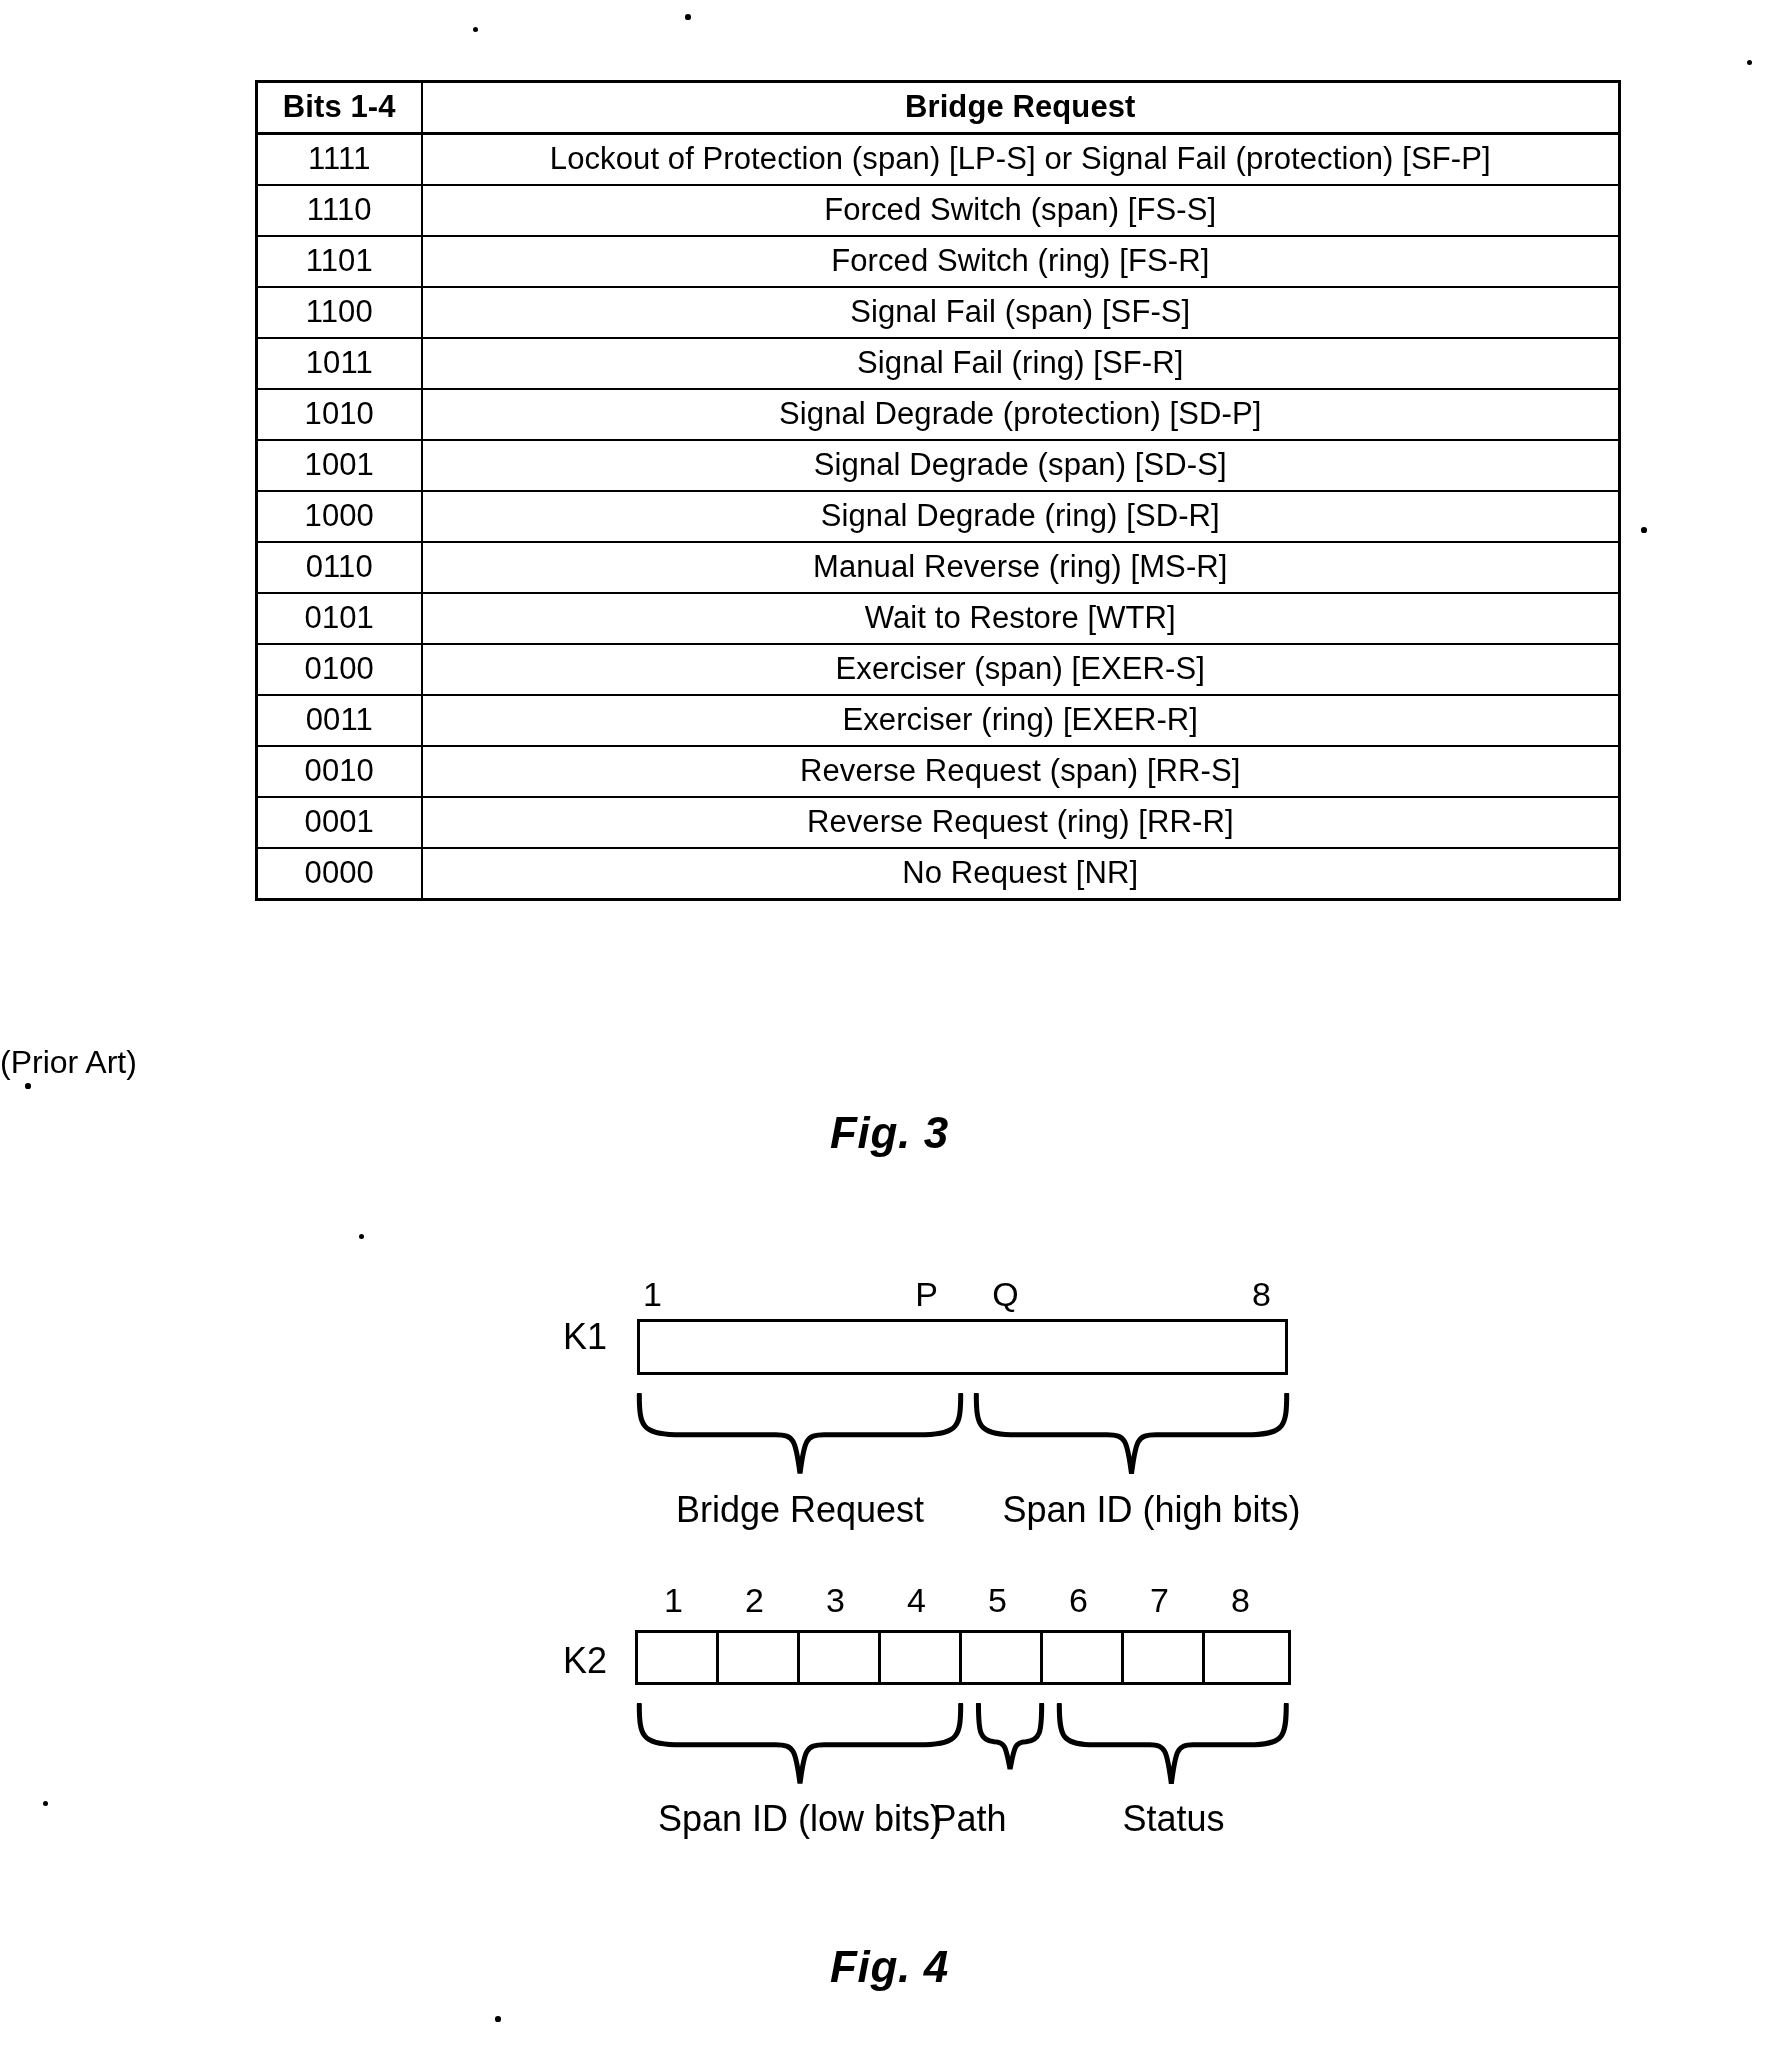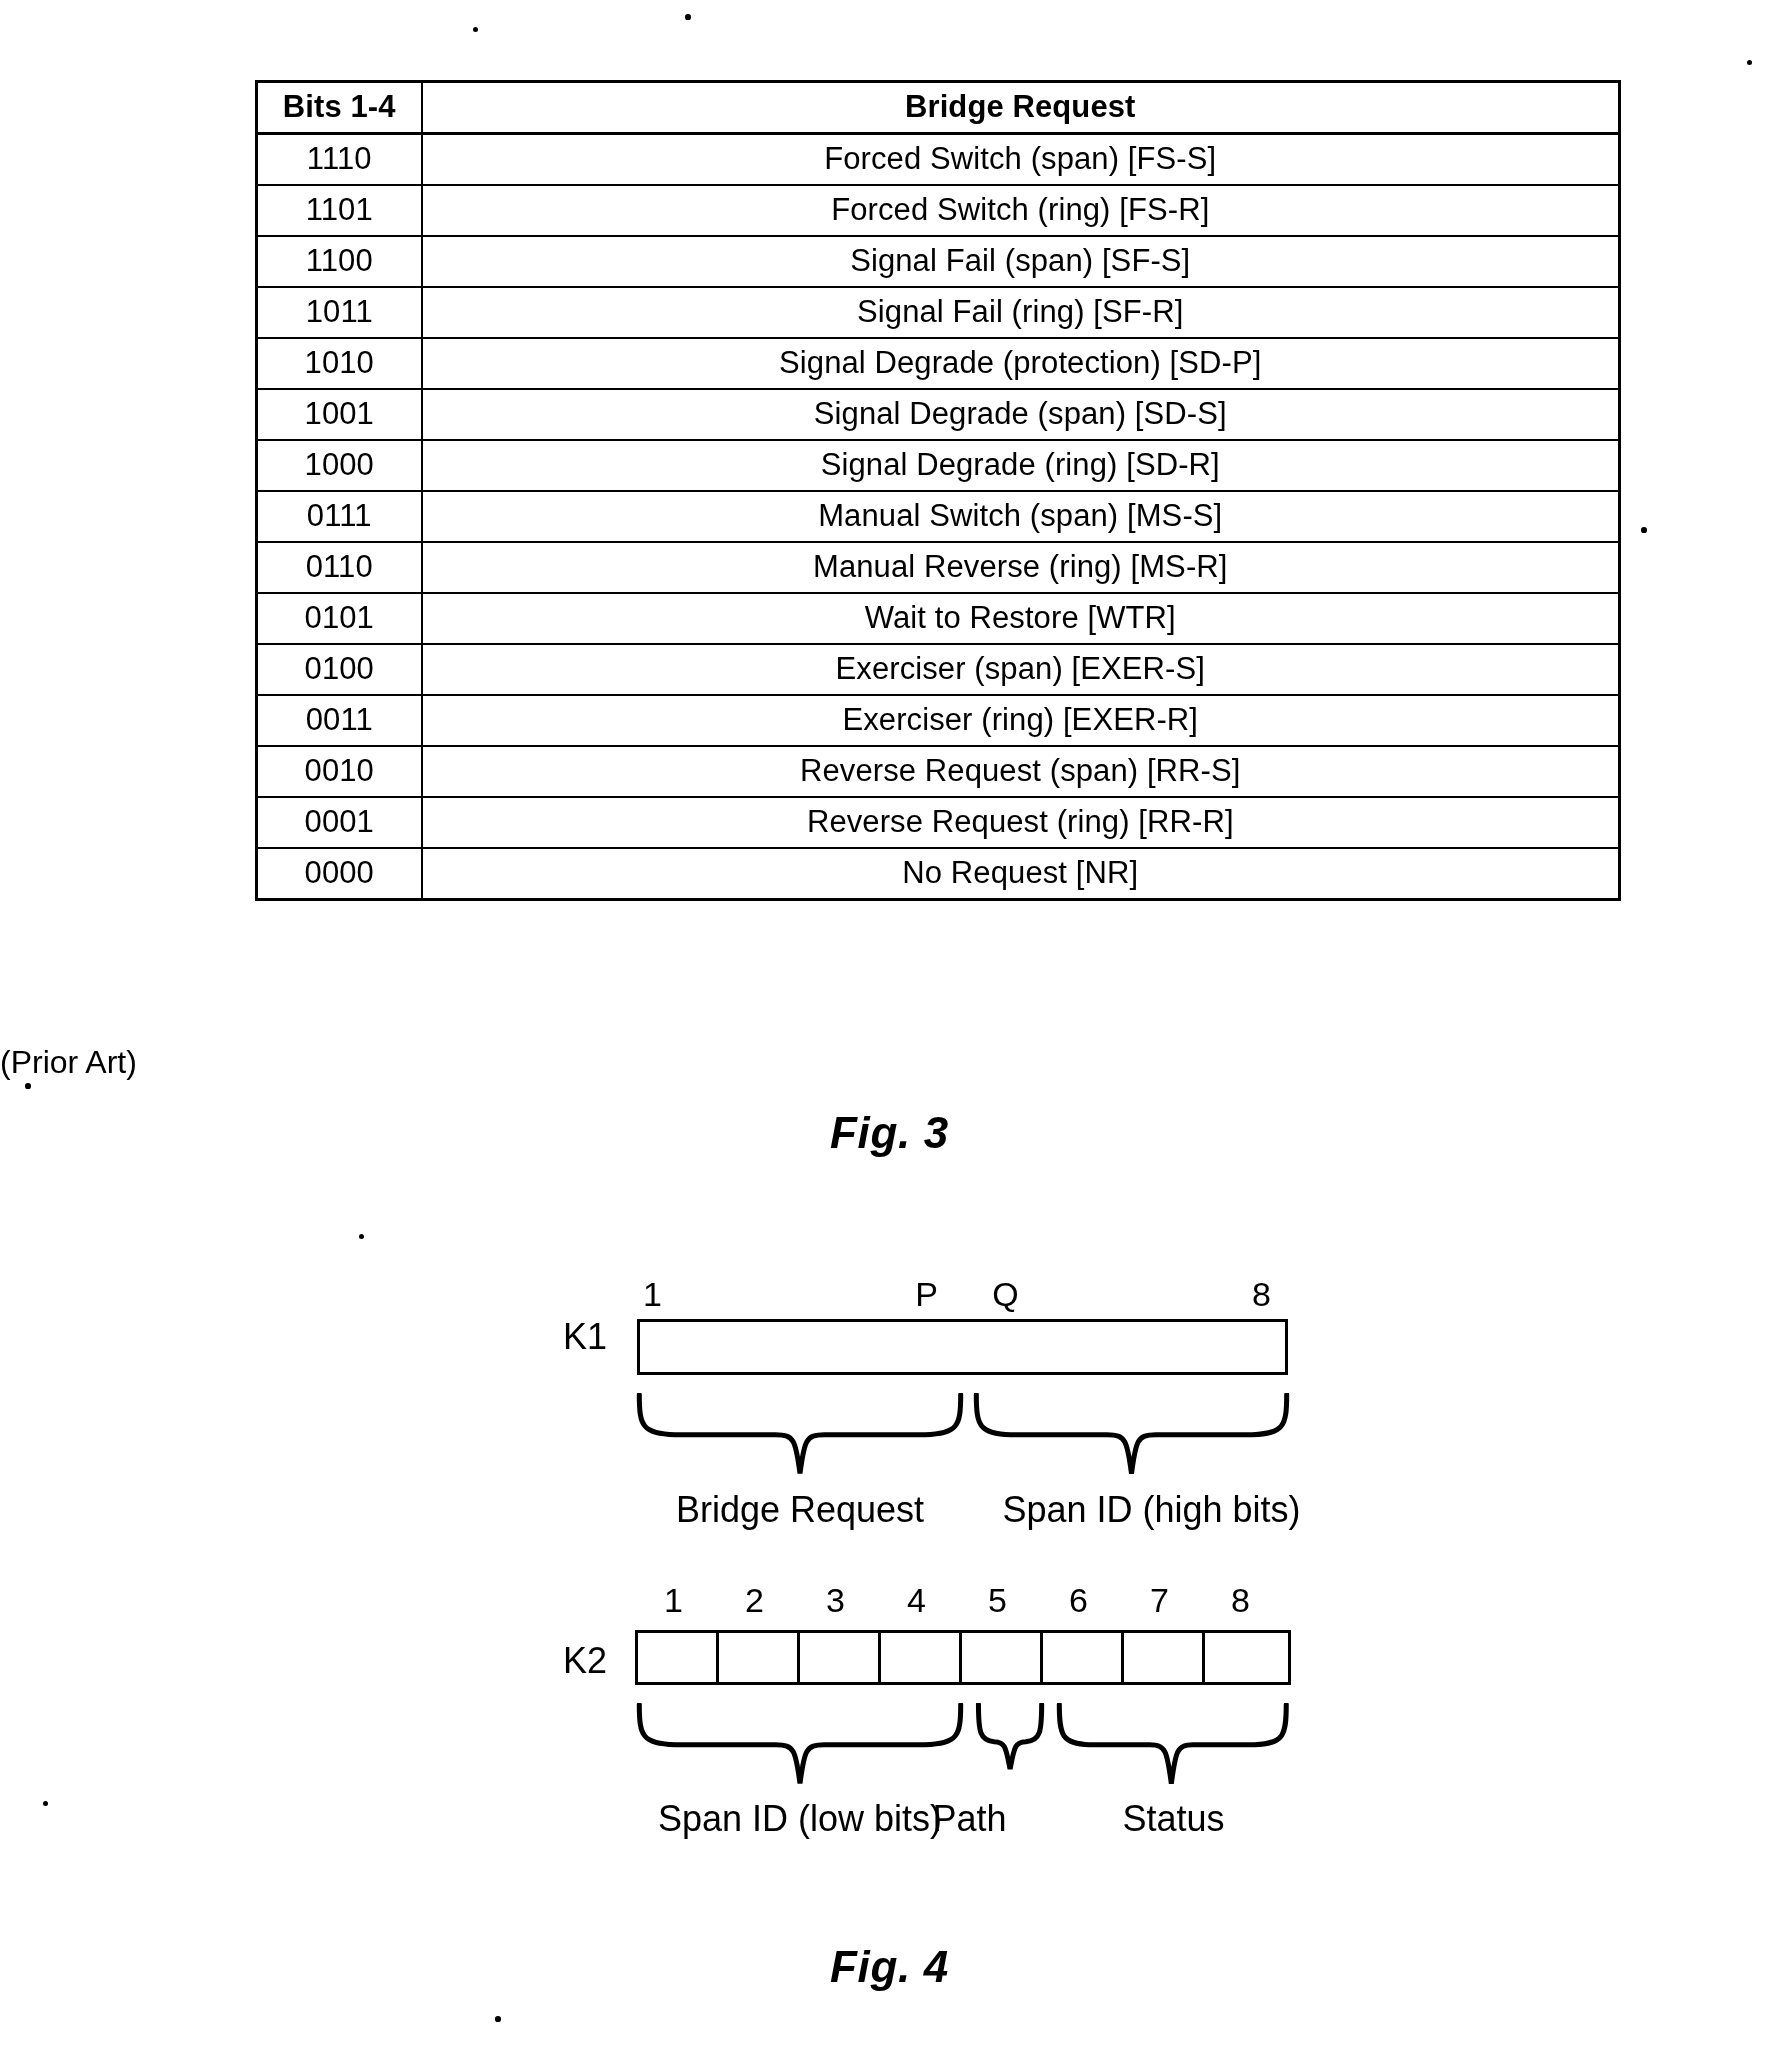--- a/index.html
+++ b/index.html
@@ -129,20 +129,24 @@
       <col class="col-req">
   </colgroup>
   <thead>
     <tr class="header-row">
       <th>Bits 1-4</th>
       <th>Bridge Request</th>
     </tr>
   </thead>
   <tbody id="fig3-body">
       <tr>
+        <td>1111</td>
+        <td>Lockout of Protection (span) [LP-S] or Signal Fail (protection) [SF-P]</td>
+      </tr>
+      <tr>
         <td>1110</td>
         <td>Forced Switch (span) [FS-S]</td>
       </tr>
       <tr>
         <td>1101</td>
         <td>Forced Switch (ring) [FS-R]</td>
       </tr>
       <tr>
         <td>1100</td>
         <td>Signal Fail (span) [SF-S]</td>
@@ -155,24 +159,20 @@
         <td>1010</td>
         <td>Signal Degrade (protection) [SD-P]</td>
       </tr>
       <tr>
         <td>1001</td>
         <td>Signal Degrade (span) [SD-S]</td>
       </tr>
       <tr>
         <td>1000</td>
         <td>Signal Degrade (ring) [SD-R]</td>
-      </tr>
-      <tr>
-        <td>0111</td>
-        <td>Manual Switch (span) [MS-S]</td>
       </tr>
       <tr>
         <td>0110</td>
         <td>Manual Reverse (ring) [MS-R]</td>
       </tr>
       <tr>
         <td>0101</td>
         <td>Wait to Restore [WTR]</td>
       </tr>
       <tr>

